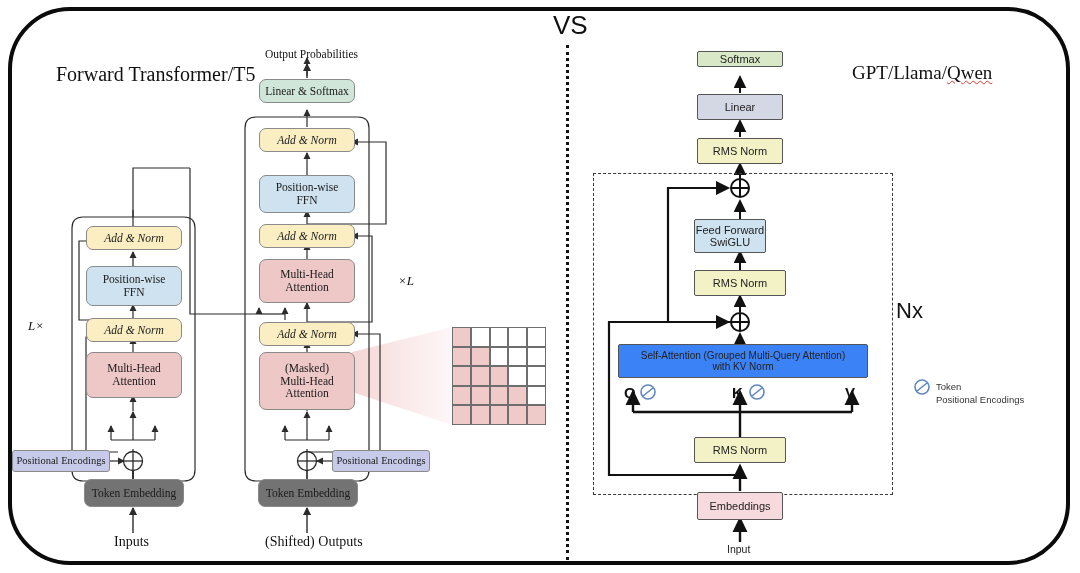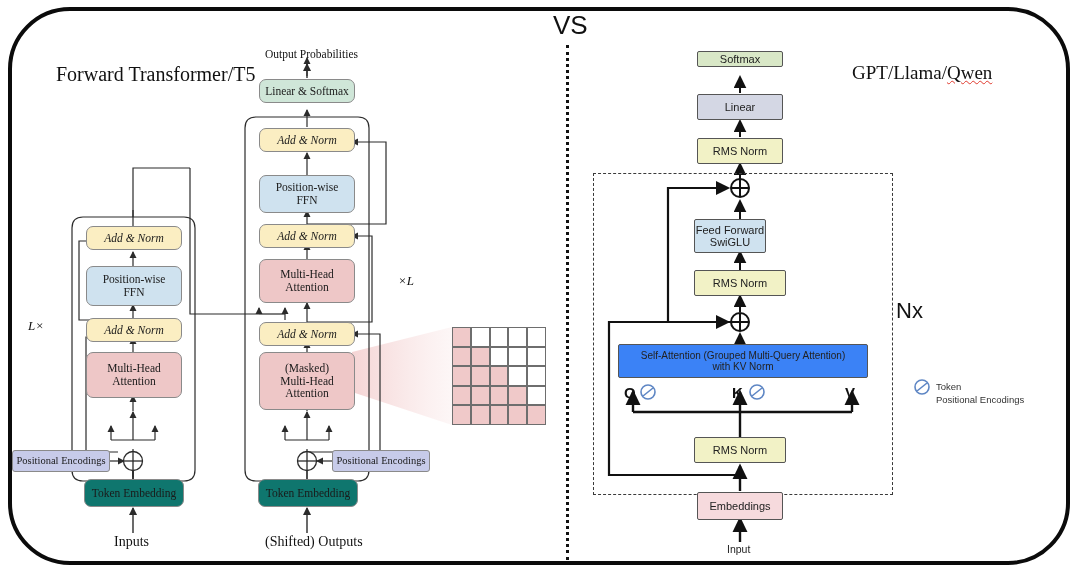--- a/index.html
+++ b/index.html
@@ -33,21 +33,21 @@
        text-align:center;line-height:1.12;color:#1a1a1a;
        font-family:"Liberation Serif", serif;font-size:11.5px;}
   .box.sq{border-radius:2px;border:1px solid #555;
           font-family:"Liberation Sans", sans-serif;font-size:11px;color:#222;}
 
   .c-green{background:#cfe6d8;}
   .c-yellow{background:#fbeec2;font-style:italic;}
   .c-blue{background:#cfe2ef;}
   .c-red{background:#eec7c7;}
   .c-purple{background:#c7cbe9;}
-  .c-tokblue{background:#0f766e;}
+  .c-tokblue{background:#737373;}
   .c-rms{background:#f2f2c6;}
   .c-lin{background:#d4d7e4;}
   .c-soft{background:#d9e8c7;}
   .c-ff{background:#cfe2ef;}
   .c-attn{background:#3b82f6;}
   .c-emb{background:#f6dadd;}
 
   
   .lbl{position:absolute;font-family:"Liberation Serif", serif;font-size:14px;
        color:#111;white-space:nowrap;}

